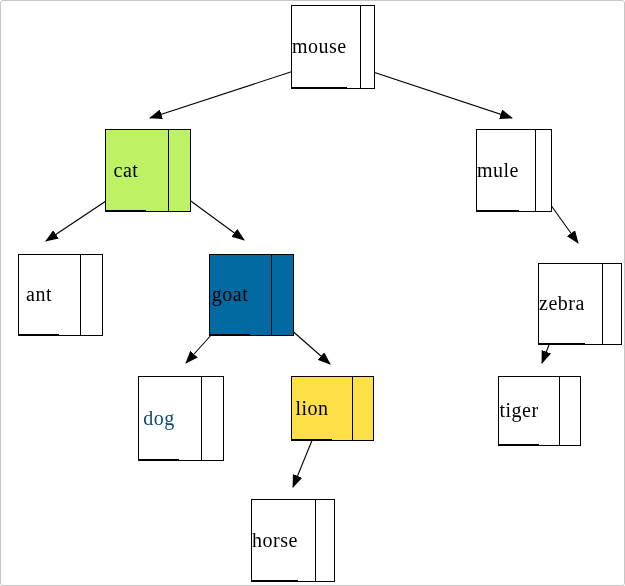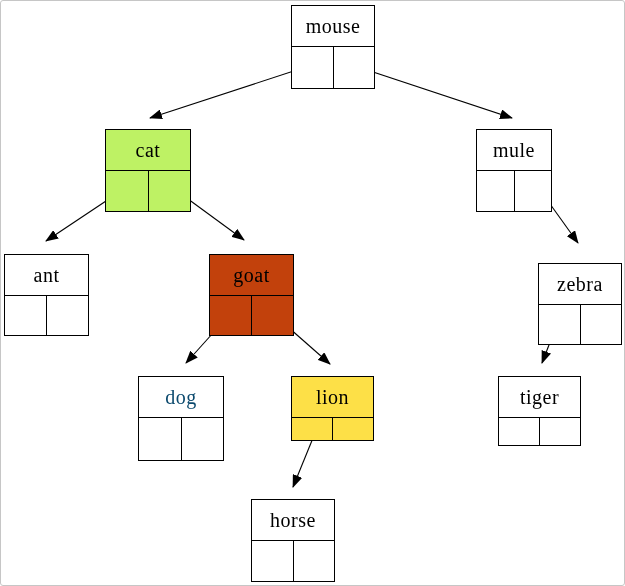--- a/index.html
+++ b/index.html
@@ -17,21 +17,20 @@
     border-radius: 3px;
     overflow: hidden;
     font-family: "Liberation Serif", "DejaVu Serif", serif;
   }
   .node {
     position: absolute;
     box-sizing: border-box;
     border: 1px solid #000000;
     background: #ffffff;
     display: flex;
-    flex-direction: column;
   }
   .node-title {
     flex: 0 0 40px;
     display: flex;
     align-items: center;
     justify-content: center;
     font-size: 20px;
     color: #000000;
     border-bottom: 1px solid #000000;
     letter-spacing: 0.5px;
@@ -91,28 +90,28 @@
           <div class="cell-right"></div>
         </div>
       </div>
       <div class="node" style="left: 475px; top: 128px; width: 76px; height: 83px; border-color: rgb(0, 0, 0); background: rgb(255, 255, 255);">
         <div class="node-title" style="color: rgb(0, 0, 0);">mule</div>
         <div class="node-cells">
           <div class="cell-left"></div>
           <div class="cell-right"></div>
         </div>
       </div>
-      <div class="node" style="left: 3px; top: 253px; width: 85px; height: 82px; border-color: rgb(0, 0, 0); background: rgb(255, 255, 255);">
+      <div class="node" style="left: 17px; top: 253px; width: 85px; height: 82px; border-color: rgb(0, 0, 0); background: rgb(255, 255, 255);">
         <div class="node-title" style="color: rgb(0, 0, 0);">ant</div>
         <div class="node-cells">
           <div class="cell-left"></div>
           <div class="cell-right"></div>
         </div>
       </div>
-      <div class="node" style="left: 208px; top: 253px; width: 85px; height: 82px; border-color: rgb(0, 0, 0); background: #c2410c;">
+      <div class="node" style="left: 208px; top: 253px; width: 85px; height: 82px; border-color: rgb(0, 0, 0); background: #0369a1;">
         <div class="node-title" style="color: rgb(0, 0, 0);">goat</div>
         <div class="node-cells">
           <div class="cell-left"></div>
           <div class="cell-right"></div>
         </div>
       </div>
       <div class="node" style="left: 537px; top: 262px; width: 84px; height: 82px; border-color: rgb(0, 0, 0); background: rgb(255, 255, 255);">
         <div class="node-title" style="color: rgb(0, 0, 0);">zebra</div>
         <div class="node-cells">
           <div class="cell-left"></div>

